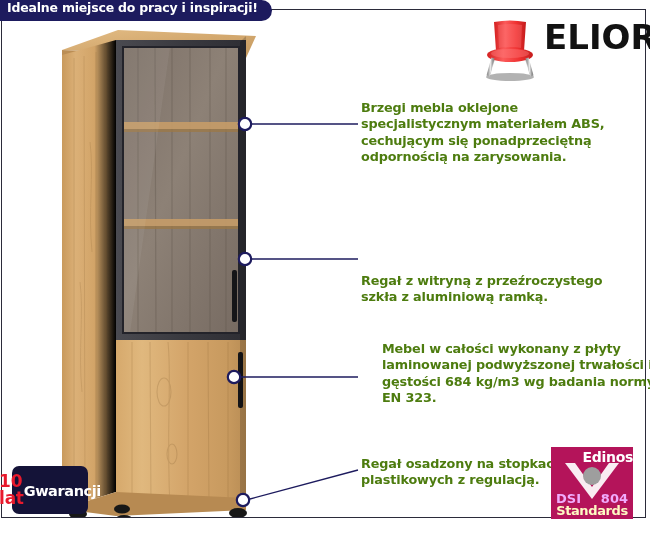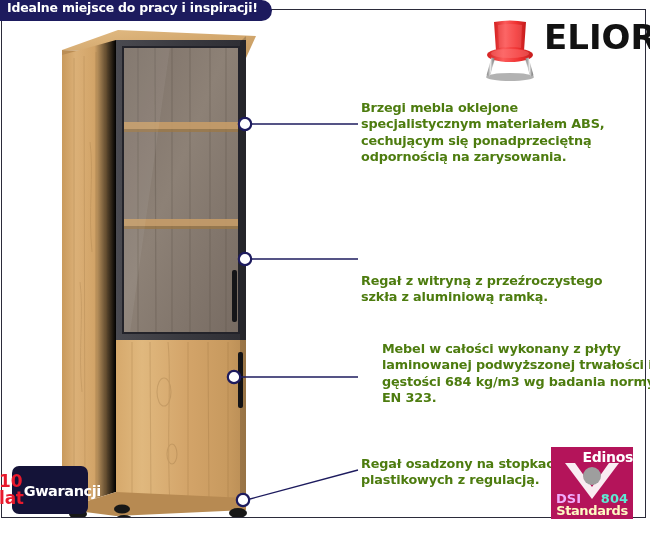--- a/index.html
+++ b/index.html
@@ -59,21 +59,21 @@
   .edinos{
     position:absolute;left:551px;top:447px;width:82px;height:72px;
     background:#b4145a;z-index:16;overflow:hidden;
   }
   .ed-name{
     position:absolute;top:2px;left:0;width:100%;text-align:right;
     color:#ffffff;font-size:14px;font-weight:bold;letter-spacing:-0.3px;
   }
   .ed-v{position:absolute;left:0;top:14px;width:100%;height:40px;}
   .ed-dsi{position:absolute;left:5px;top:44px;color:#f0abfc;font-size:13px;font-weight:bold;}
-  .ed-804{position:absolute;right:5px;top:44px;color:#5eead4;font-size:13px;font-weight:bold;}
+  .ed-804{position:absolute;right:5px;top:44px;color:#f0abfc;font-size:13px;font-weight:bold;}
   .ed-std{
     position:absolute;bottom:1px;left:0;width:100%;text-align:center;
     color:#fef9c3;font-size:13px;font-weight:bold;letter-spacing:-0.4px;
   }
 </style>
 </head>
 <body>
 
 <div class="frame"></div>
 

